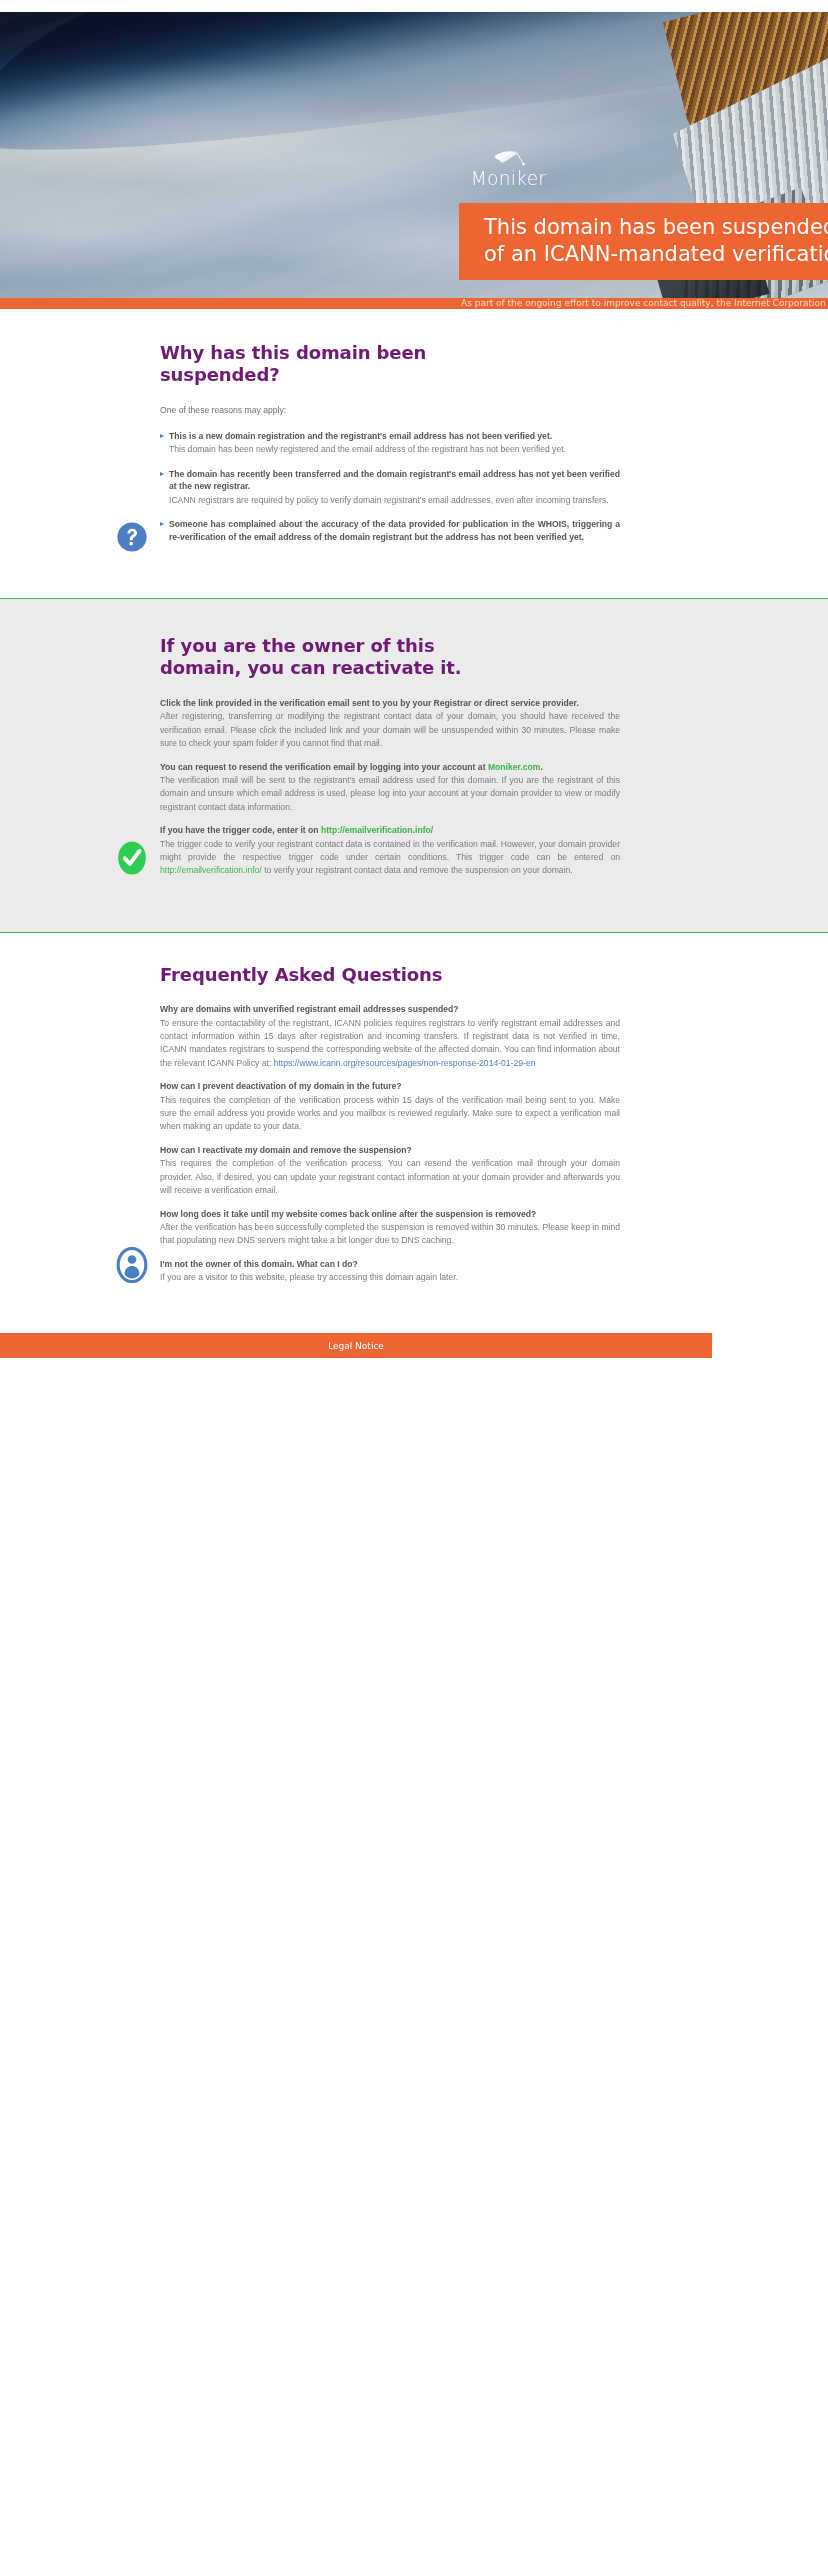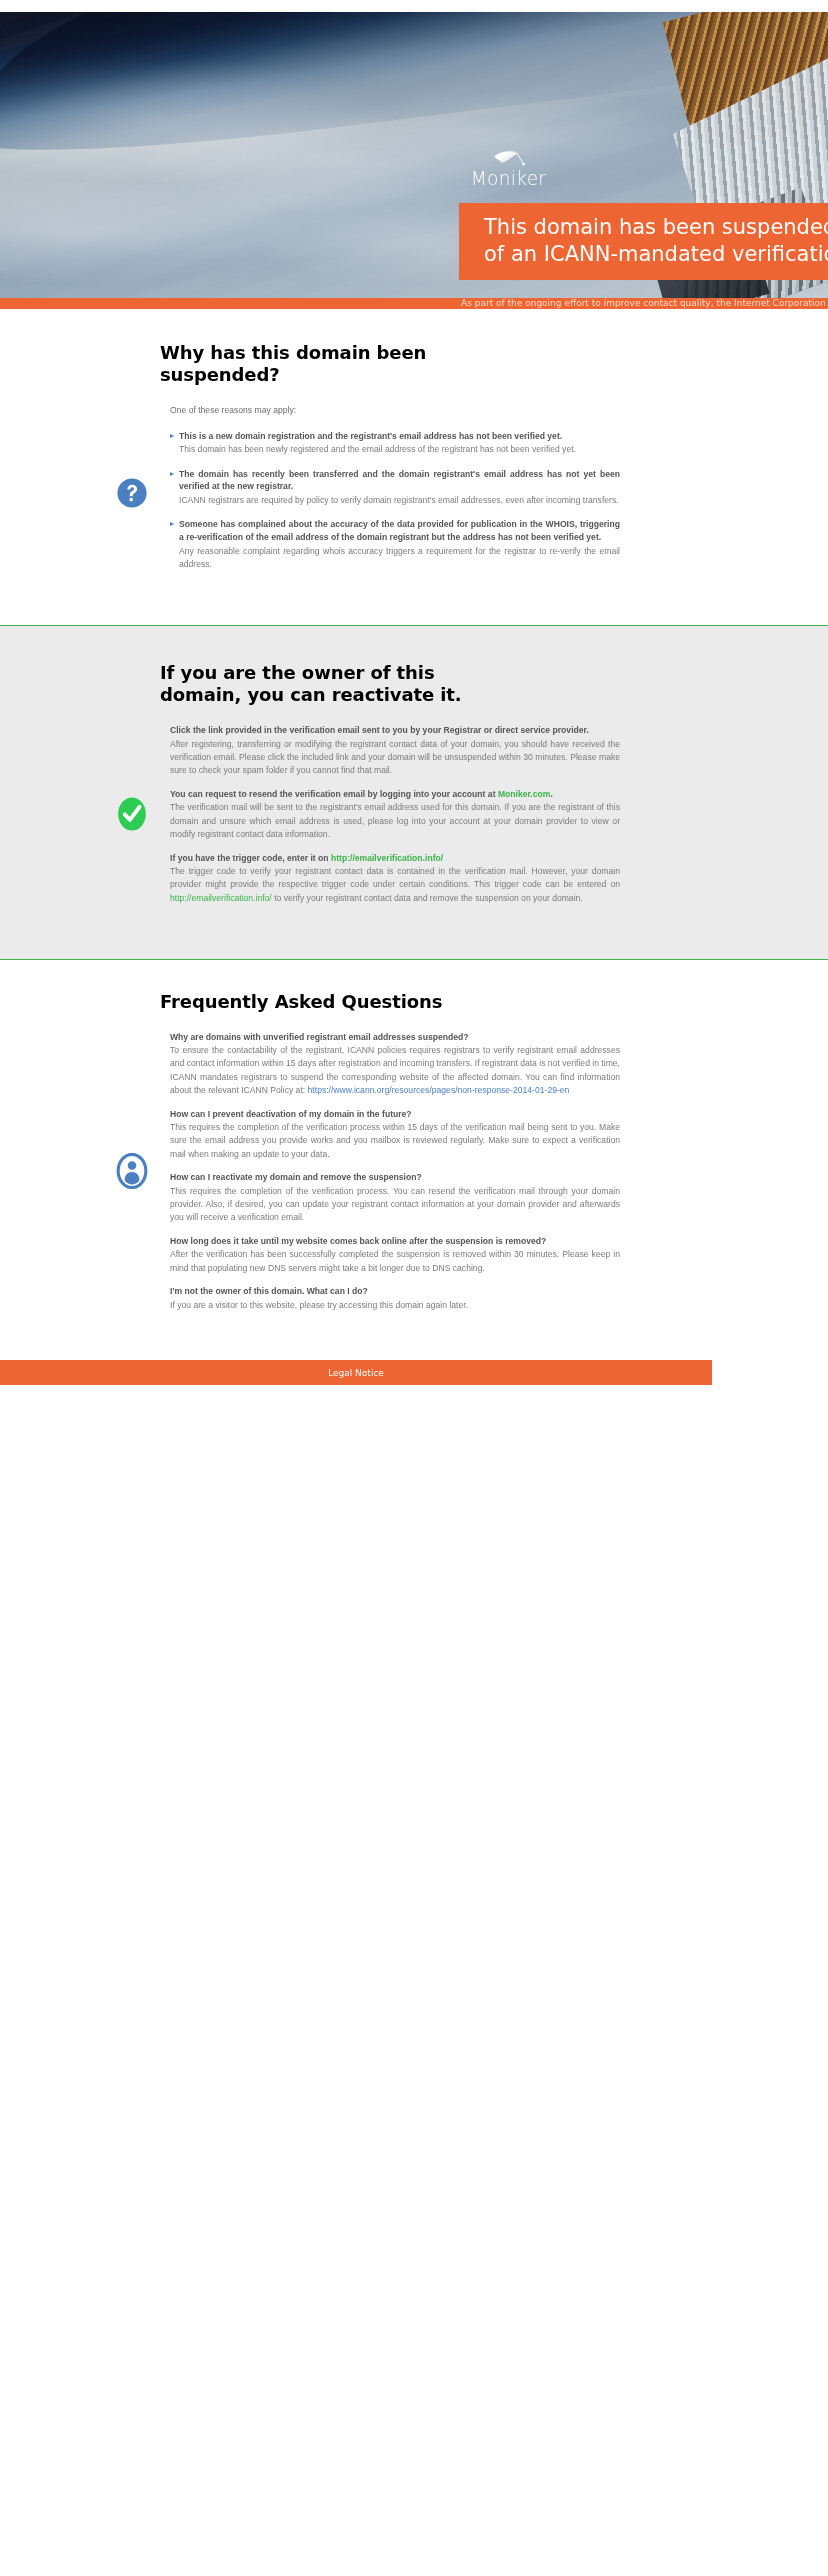--- a/index.html
+++ b/index.html
@@ -162,34 +162,33 @@
   .section-gray  { background: #ebebeb; border-top: 0.7px solid #3bb34a; border-bottom: 0.7px solid #3bb34a; }
 
   .sec-why  { padding: 33px 0 43px; }
   .sec-own  { padding: 36px 0 54px; }
   .sec-faq  { padding: 31px 0 48px; border-radius: 22px; }
 
   .h2 {
     font-family: "DejaVu Sans", sans-serif;
     font-size: 18px;
     font-weight: bold;
-    color: #000000;
+    color: #701a75;
     margin: 0 0 18px 160px;
     width: 387px;
     line-height: 1.22;
     letter-spacing: -0.1px;
   }
   .h2.narrow { width: 304px; }
 
   .row {
     display: flex;
     margin-left: 116px;
     width: 504px;
-    align-items: center;
-    gap: 10px;
+    align-items: flex-end;
   }
   .icon-col {
     width: 44px;
     flex: 0 0 44px;
     padding-top: 1.4px;
   }
   .text-col { flex: 1 1 auto; width: 414px; }
 
   .lead {
     font-size: 8.6px;
@@ -330,21 +329,20 @@
         <li>
           <div class="bullet-head">This is a new domain registration and the registrant's email address has not been verified yet.</div>
           <div class="bullet-body">This domain has been newly registered and the email address of the registrant has not been verified yet.</div>
         </li>
         <li>
           <div class="bullet-head">The domain has recently been transferred and the domain registrant's email address has not yet been verified at the new registrar.</div>
           <div class="bullet-body">ICANN registrars are required by policy to verify domain registrant's email addresses, even after incoming transfers.</div>
         </li>
         <li>
           <div class="bullet-head">Someone has complained about the accuracy of the data provided for publication in the WHOIS, triggering a re-verification of the email address of the domain registrant but the address has not been verified yet.</div>
-          <div class="bullet-body">Any reasonable complaint regarding whois accuracy triggers a requirement for the registrar to re-verify the email address.</div>
         </li>
       </ul>
     </div>
   </div>
 </div>
 
 <div class="section section-gray sec-own">
   <h2 class="h2 narrow">If you are the owner of this domain, you can reactivate it.</h2>
   <div class="row">
     <div class="icon-col">

